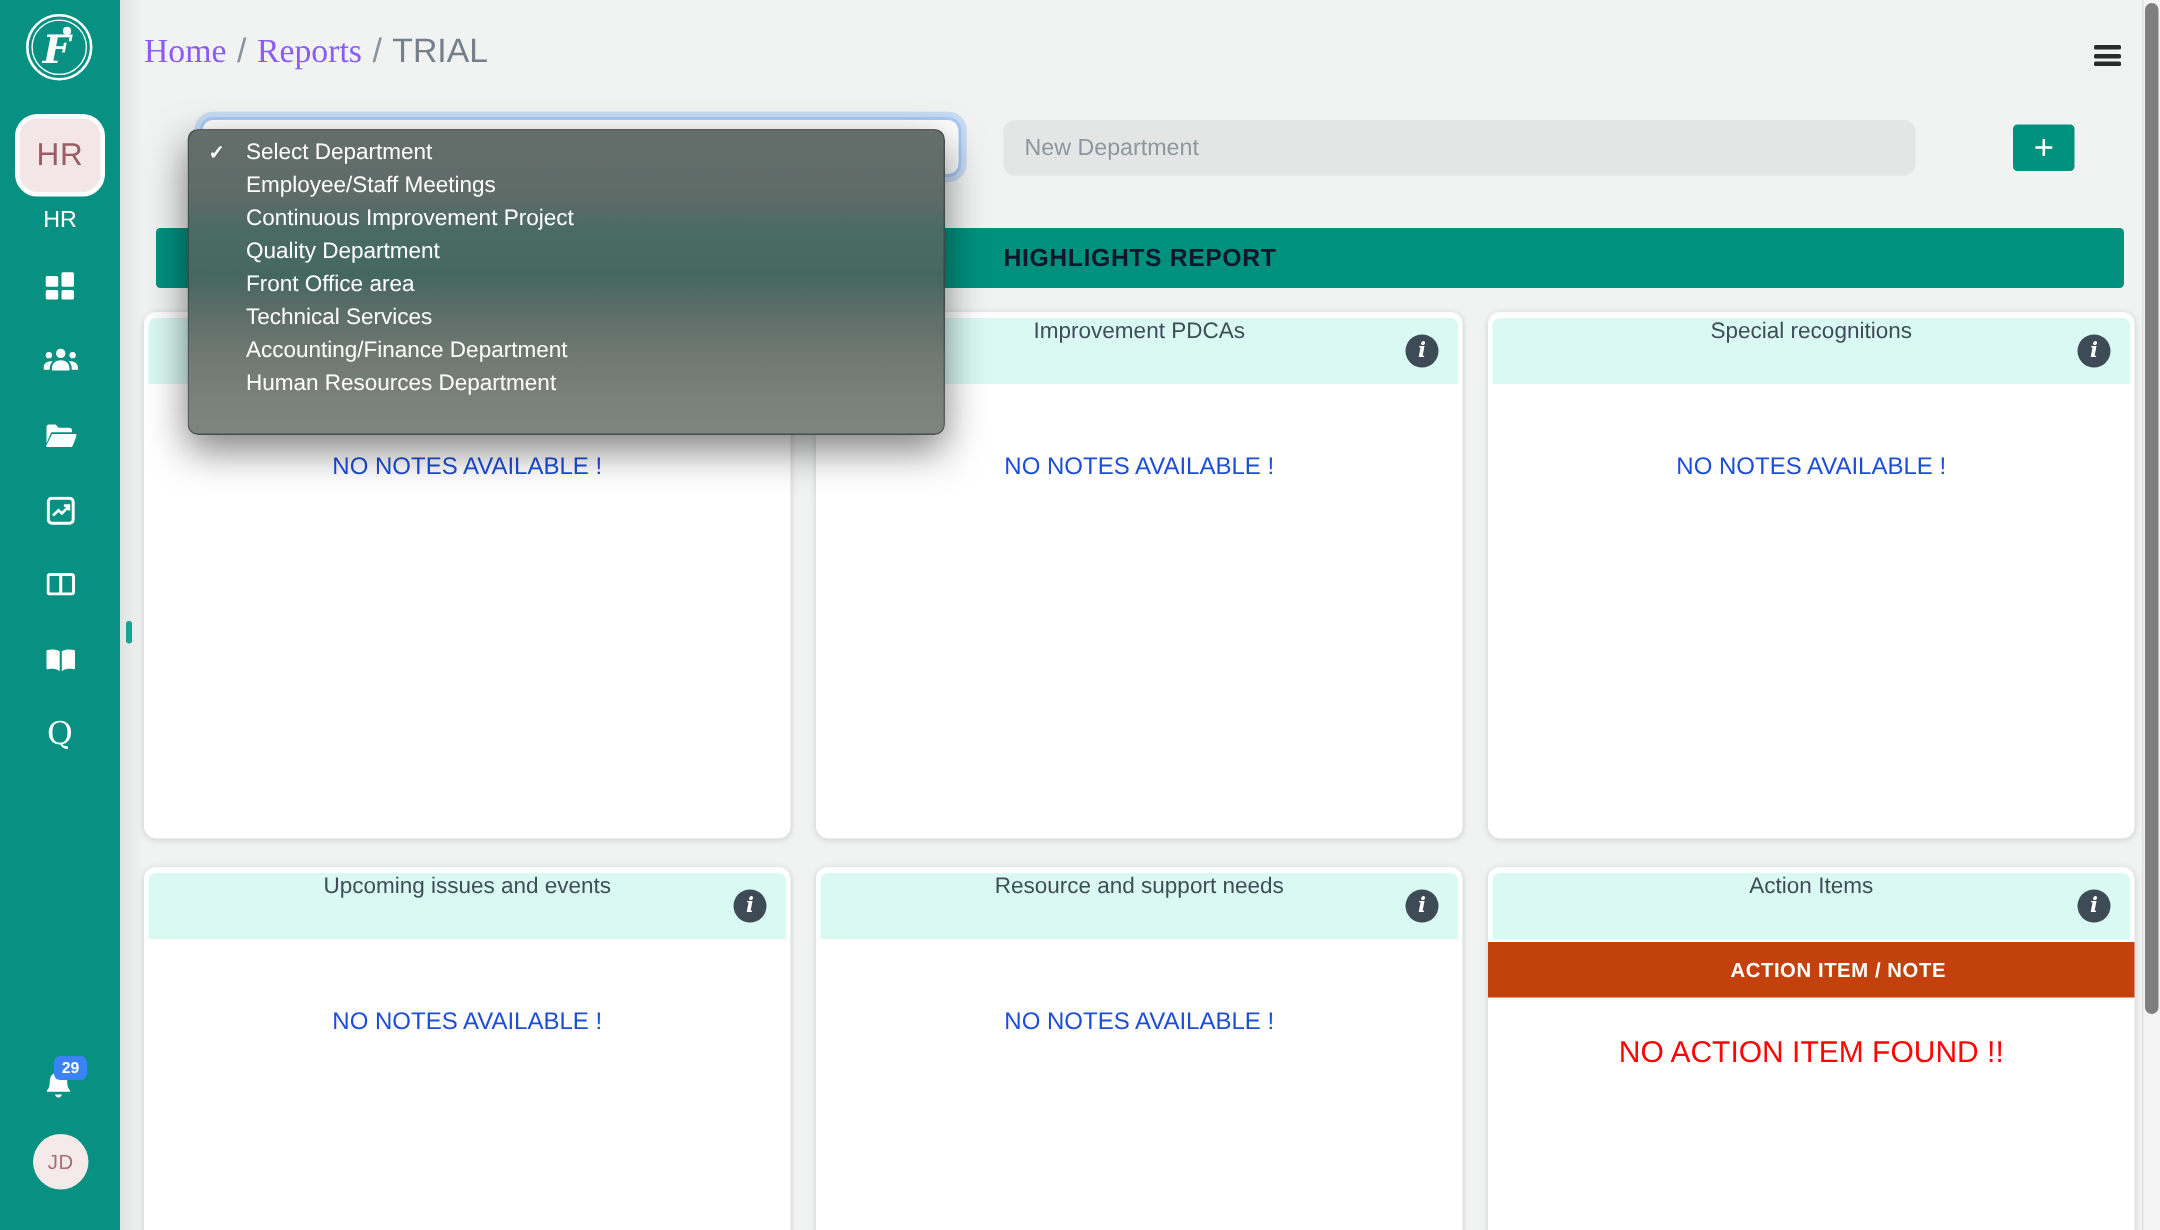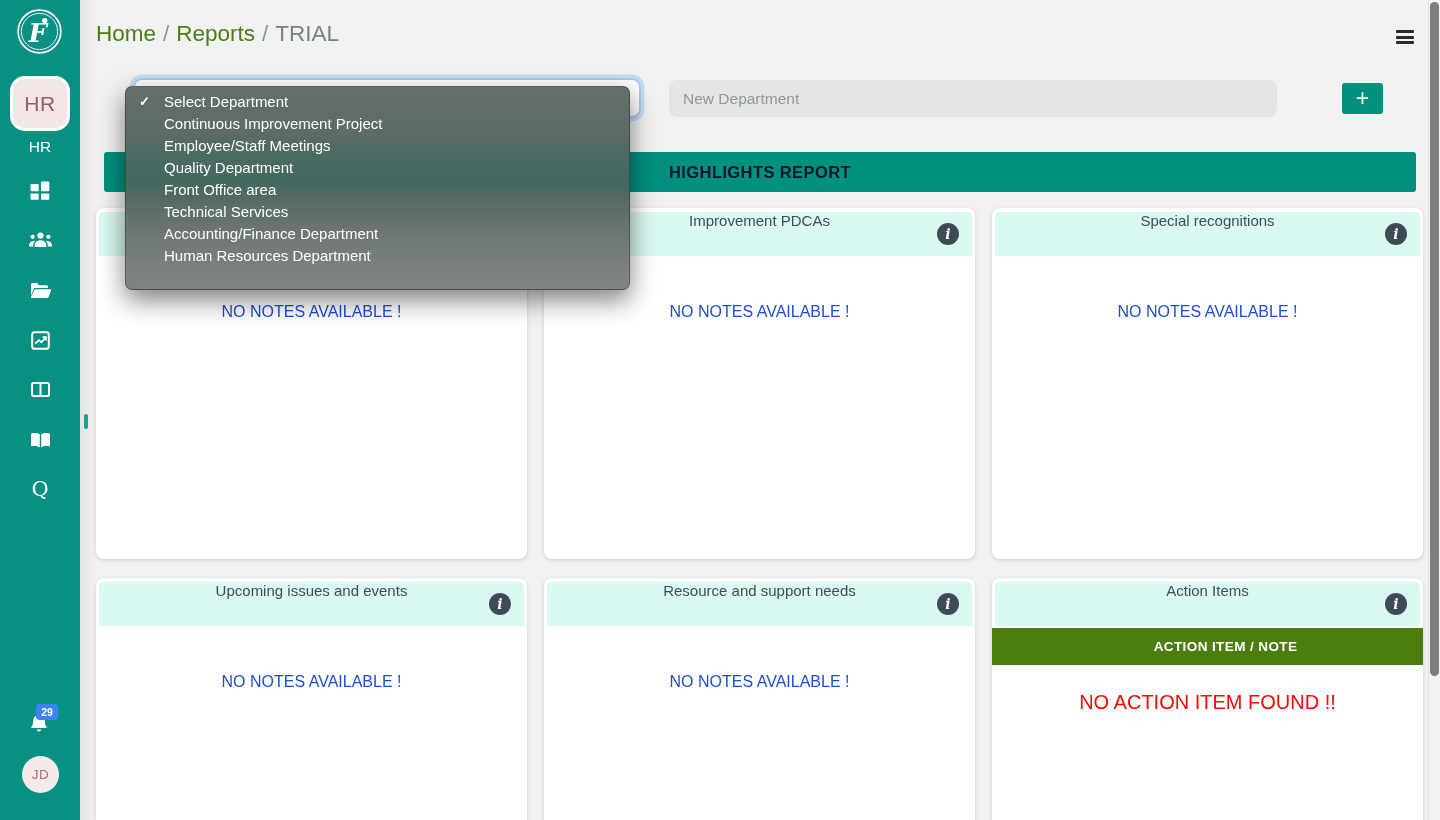--- a/index.html
+++ b/index.html
@@ -53,21 +53,21 @@
   .edge-dash {
     position:absolute; left:84px; top:414px; width:4px; height:15px;
     background:#16a392; border-radius:2px; z-index:7;
   }
 
   
   .breadcrumb {
     position:absolute; left:96px; top:21px; font-size:22.5px; color:#848f99;
     z-index:1;
   }
-  .bc-link { color:#4d7c0f; }
+  .bc-link { color:#8b5cf6;font-family:Liberation Serif, serif; }
   .bc-sep { color:#8a949d; margin:0 7px; }
   .bc-current { color:#75808a; }
   .hamburger { position:absolute; left:1396px; top:30px; width:19px; z-index:1; cursor:pointer; }
   .hamburger .bar { width:18px; height:3px; background:#2a2a2a; border-radius:1px; margin-bottom:2.5px; }
 
   
   .dept-select {
     position:absolute; left:133px; top:78px; width:508px; height:40px;
     background:#fff; border:2px solid #a8cbf4; border-radius:9px;
     box-shadow:0 0 0 3.5px rgba(150,190,245,.45); z-index:2;
@@ -111,21 +111,21 @@
     background:#3e4b57; border-radius:50%; display:flex; align-items:center;
     justify-content:center; cursor:pointer;
   }
   .info-icon::after {
     content:"i"; color:#fff; font-family:"DejaVu Serif", serif;
     font-style:italic; font-weight:700; font-size:14px; line-height:1;
   }
   .card-body { text-align:center; padding-top:47px; }
   .empty-note { color:#1d4ed8; font-size:16px; }
   .action-bar {
-    margin:2px -3px 0; height:37px; background:#4d7c0f; color:#fff;
+    margin:2px -3px 0; height:37px; background:#c2410c; color:#fff;
     display:flex; align-items:center; justify-content:center;
     font-size:13.5px; font-weight:700; letter-spacing:.4px;padding-left:36px;
   }
   .action-body { text-align:center; padding-top:26px; }
   .action-empty { color:#ff0505; font-size:20px; font-weight:500; }
 
   
   .dropdown {
     position:absolute; left:125px; top:86px; width:505px; height:204px;
     border-radius:7px; z-index:20;
@@ -318,24 +318,24 @@
     <span class="action-empty">NO ACTION ITEM FOUND !!</span>
   </div>
 </div>
 
 <div class="dropdown">
   <div class="dd-item">
     <span class="dd-check">✓</span>
     <span>Select Department</span>
   </div>
   <div class="dd-item">
+    <span>Employee/Staff Meetings</span>
+  </div>
+  <div class="dd-item">
     <span>Continuous Improvement Project</span>
-  </div>
-  <div class="dd-item">
-    <span>Employee/Staff Meetings</span>
   </div>
   <div class="dd-item">
     <span>Quality Department</span>
   </div>
   <div class="dd-item">
     <span>Front Office area</span>
   </div>
   <div class="dd-item">
     <span>Technical Services</span>
   </div>

